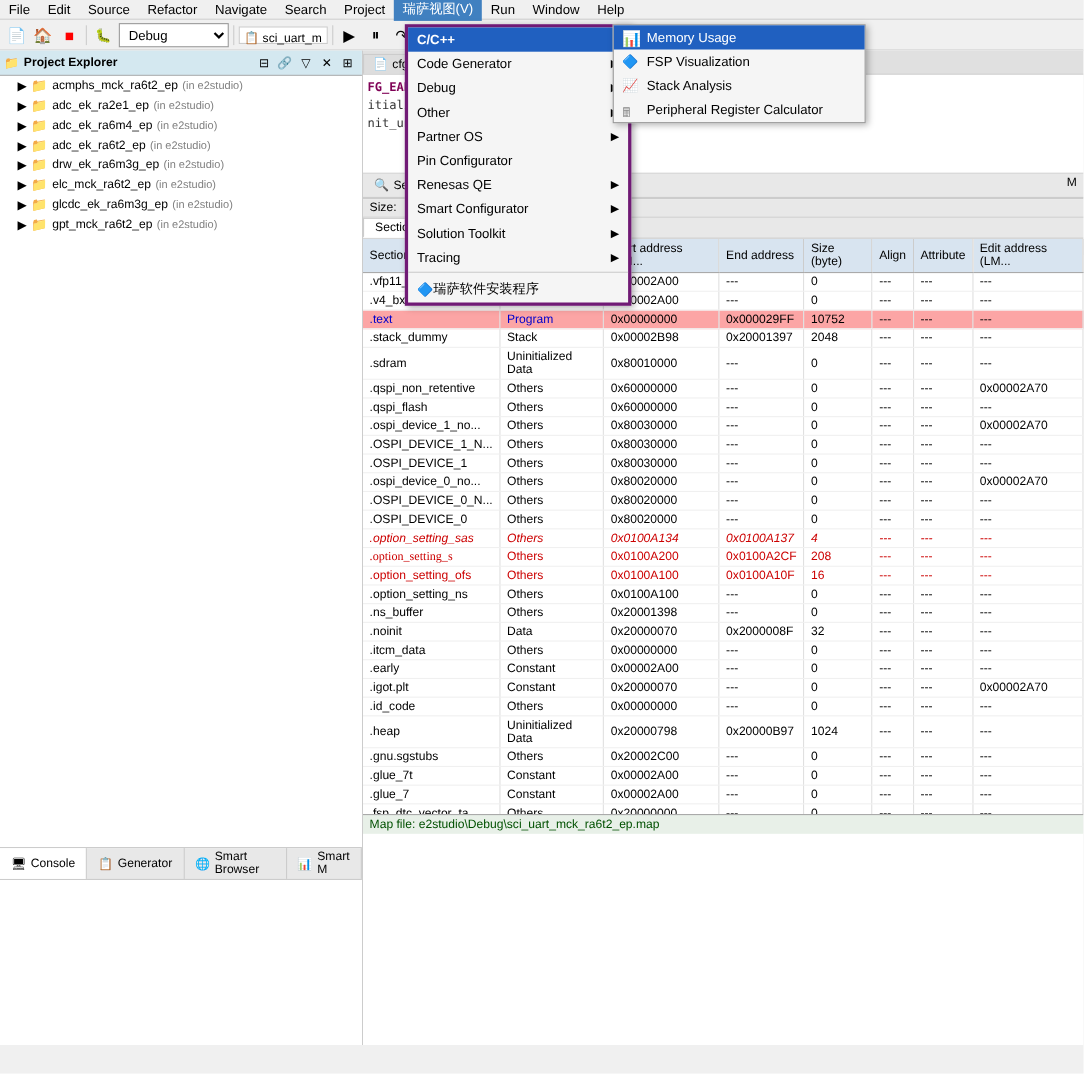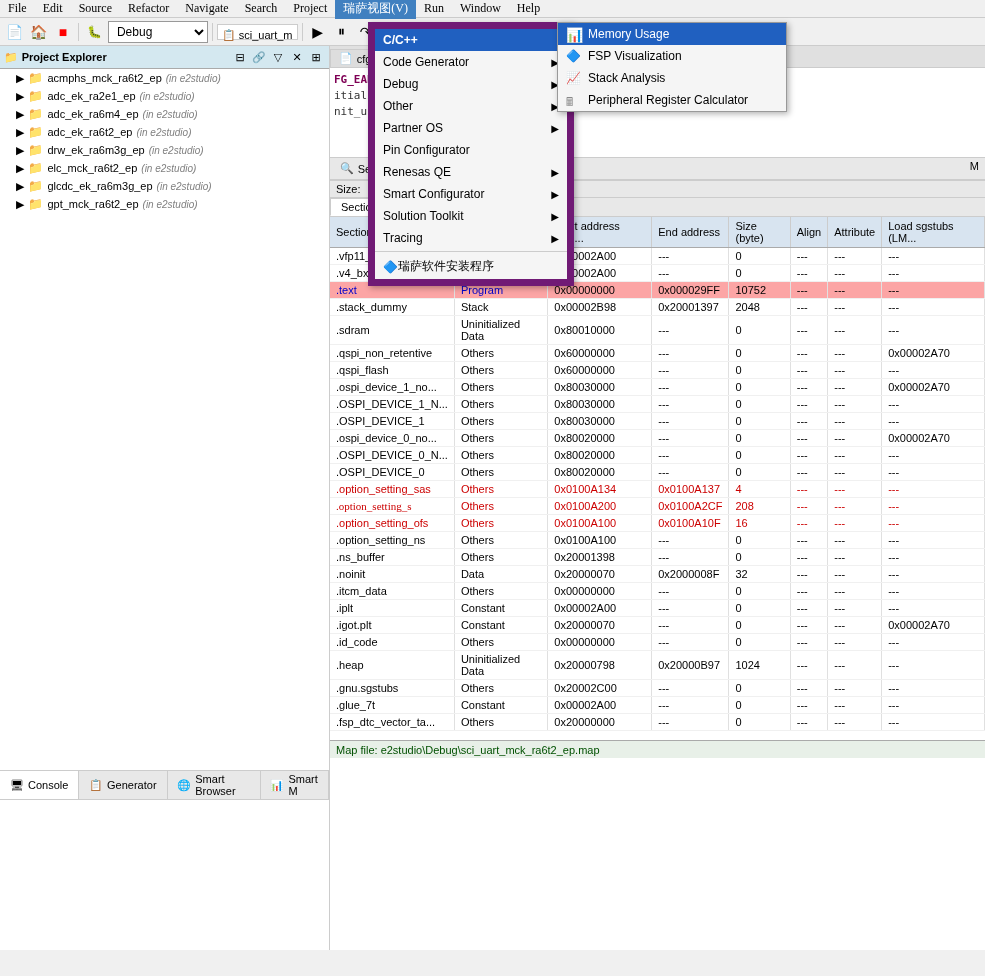--- a/index.html
+++ b/index.html
@@ -1,38 +1,38 @@
 <!DOCTYPE html>
 <html><head>
   <meta charset="utf-8">
   <style>
     * { margin: 0; padding: 0; box-sizing: border-box; }
     body { font-family: 'Segoe UI', Arial, sans-serif; font-size: 12px; background: #f0f0f0; width: 985px; height: 976px; overflow: hidden; position: relative; }
     
     
-    #menubar { background: #f0f0f0; height: 18px; display: flex; align-items: center; border-bottom: 1px solid #ccc; font-family: Liberation Serif, serif; }
+    #menubar { background: #f0f0f0; height: 18px; display: flex; align-items: center; border-bottom: 1px solid #ccc; }
     .menu-item { padding: 2px 8px; cursor: pointer; font-size: 12px; }
     
     
     #toolbar { background: #f0f0f0; height: 28px; display: flex; align-items: center; border-bottom: 1px solid #ccc; padding: 2px 4px; gap: 2px; }
     .toolbar-btn { width: 22px; height: 22px; border: 1px solid transparent; background: transparent; cursor: pointer; display: flex; align-items: center; justify-content: center; font-size: 14px; }
     .toolbar-sep { width: 1px; height: 18px; background: #ccc; margin: 0 2px; }
     .debug-combo { height: 22px; font-size: 12px; border: 1px solid #999; padding: 0 4px; background: white; min-width: 100px; }
     .tab-close { font-size: 10px; cursor: pointer; }
 
     
     #main-layout { display: flex; height: calc(976px - 22px - 28px - 22px); }
     
     
     #left-panel { width: 330px; min-width: 330px; display: flex; flex-direction: column; border-right: 1px solid #ccc; background: white; }
     #project-explorer-header { background: #d4e8f0; padding: 2px 4px; display: flex; align-items: center; gap: 4px; font-size: 11px; font-weight: bold; border-bottom: 1px solid #aaa; }
     #project-list { flex: 1; overflow-y: auto; background: white; }
     .project-item { padding: 2px 4px 2px 16px; font-size: 11px; cursor: pointer; display: flex; align-items: center; gap: 4px; }
     .project-item .icon { color: #f0a000; font-size: 12px; }
-    .project-item .label-blue { color: #808080; font-size: 10px; font-style: italic; }
+    .project-item .label-blue { color: #808080; font-size: 10px; }
 
     
     #right-panel { flex: 1; display: flex; flex-direction: column; background: white; }
     #editor-tabs { display: flex; background: #e0e0e0; border-bottom: 1px solid #ccc; height: 22px; align-items: flex-end; }
     .editor-tab { padding: 2px 8px; font-size: 11px; border: 1px solid #ccc; border-bottom: none; background: #ddd; cursor: pointer; display: flex; align-items: center; gap: 4px; margin-right: 1px; }
     .editor-tab.active { background: white; }
     #code-area { flex: 1; padding: 4px; font-family: monospace; font-size: 11px; background: white; overflow: auto; border-bottom: 1px solid #ccc; color: #333; }
     .code-line { line-height: 16px; white-space: pre; }
     .kw { color: #7f0055; font-weight: bold; }
     
@@ -53,21 +53,21 @@
 
     
     #bottom-panel { height: 180px; border-top: 1px solid #ccc; display: flex; flex-direction: column; }
     #bottom-panel-tabs { display: flex; background: #e8e8e8; border-bottom: 1px solid #ccc; }
     .bp-tab { padding: 2px 10px; font-size: 11px; cursor: pointer; border-right: 1px solid #ccc; display: flex; align-items: center; gap: 4px; }
     .bp-tab.active { background: white; }
     #bottom-panel-content { flex: 1; background: white; overflow: auto; }
 
     
     #menu-overlay { position: absolute; top: 0; left: 0; right: 0; bottom: 0; z-index: 100; }
-    #dropdown-c { position: absolute; top: 22px; left: 368px; width: 206px; background: #f5f5f5; border: 7px solid #701a75; box-shadow: 2px 2px 6px rgba(0,0,0,0.3); z-index: 200; }
+    #dropdown-c { position: absolute; top: 22px; left: 368px; width: 206px; background: #f5f5f5; border: 3px solid #701a75; box-shadow: 2px 2px 6px rgba(0,0,0,0.3); z-index: 200; }
     #dropdown-memory { position: absolute; top: 22px; left: 557px; width: 230px; background: #f5f5f5; border: 1px solid #999; box-shadow: 2px 2px 6px rgba(0,0,0,0.3); z-index: 200; }
     .dd-item { padding: 4px 8px; font-size: 12px; cursor: pointer; display: flex; align-items: center; justify-content: space-between; white-space: nowrap; }
     .dd-item.active-menu { background: #2060c0; color: white; }
     .dd-separator { height: 1px; background: #ccc; margin: 2px 0; }
     .dd-arrow { font-size: 10px; }
     .dd-icon { width: 18px; height: 14px; margin-right: 4px; display: inline-block; }
     .dd-left { display: flex; align-items: center; }
     .memory-icon { color: #cc4400; font-size: 14px; }
     .fsp-icon { color: #0055cc; font-size: 12px; }
     .stack-icon { color: #888; font-size: 12px; }
@@ -257,21 +257,21 @@
         <table>
           <thead>
             <tr>
               <th>Section</th>
               <th>Group</th>
               <th>Start address (VM...</th>
               <th>End address</th>
               <th>Size (byte)</th>
               <th>Align</th>
               <th>Attribute</th>
-              <th>Load sgstubs (LM...</th>
+              <th>Edit address (LM...</th>
             </tr>
           </thead>
           <tbody id="size-tbody">
           <tr>
                 <td>.vfp11_veneer</td>
                 <td>Constant</td>
                 <td>0x00002A00</td>
                 <td>---</td>
                 <td>0</td>
                 <td>---</td>
@@ -391,21 +391,21 @@
               <tr>
                 <td>.OSPI_DEVICE_0</td>
                 <td>Others</td>
                 <td>0x80020000</td>
                 <td>---</td>
                 <td>0</td>
                 <td>---</td>
                 <td>---</td>
                 <td>---</td>
               </tr>
-              <tr style="color: rgb(204, 0, 0);">
+              <tr style="color: rgb(204, 0, 0); font-style: italic;">
                 <td style="color: rgb(204, 0, 0);">.option_setting_sas</td>
                 <td style="color: rgb(204, 0, 0);">Others</td>
                 <td style="color: rgb(204, 0, 0);">0x0100A134</td>
                 <td style="color: rgb(204, 0, 0);">0x0100A137</td>
                 <td style="color: rgb(204, 0, 0);">4</td>
                 <td>---</td>
                 <td>---</td>
                 <td>---</td>
               </tr>
               <tr style="color: rgb(204, 0, 0);">
@@ -462,21 +462,21 @@
                 <td>.itcm_data</td>
                 <td>Others</td>
                 <td>0x00000000</td>
                 <td>---</td>
                 <td>0</td>
                 <td>---</td>
                 <td>---</td>
                 <td>---</td>
               </tr>
               <tr>
-                <td>.iplt</td>
+                <td>.early</td>
                 <td>Constant</td>
                 <td>0x00002A00</td>
                 <td>---</td>
                 <td>0</td>
                 <td>---</td>
                 <td>---</td>
                 <td>---</td>
               </tr>
               <tr>
                 <td>.igot.plt</td>
@@ -522,20 +522,30 @@
                 <td>.glue_7t</td>
                 <td>Constant</td>
                 <td>0x00002A00</td>
                 <td>---</td>
                 <td>0</td>
                 <td>---</td>
                 <td>---</td>
                 <td>---</td>
               </tr>
               <tr>
+                <td>.glue_7</td>
+                <td>Constant</td>
+                <td>0x00002A00</td>
+                <td>---</td>
+                <td>0</td>
+                <td>---</td>
+                <td>---</td>
+                <td>---</td>
+              </tr>
+              <tr>
                 <td>.fsp_dtc_vector_ta...</td>
                 <td>Others</td>
                 <td>0x20000000</td>
                 <td>---</td>
                 <td>0</td>
                 <td>---</td>
                 <td>---</td>
                 <td>---</td>
               </tr>
             </tbody>

